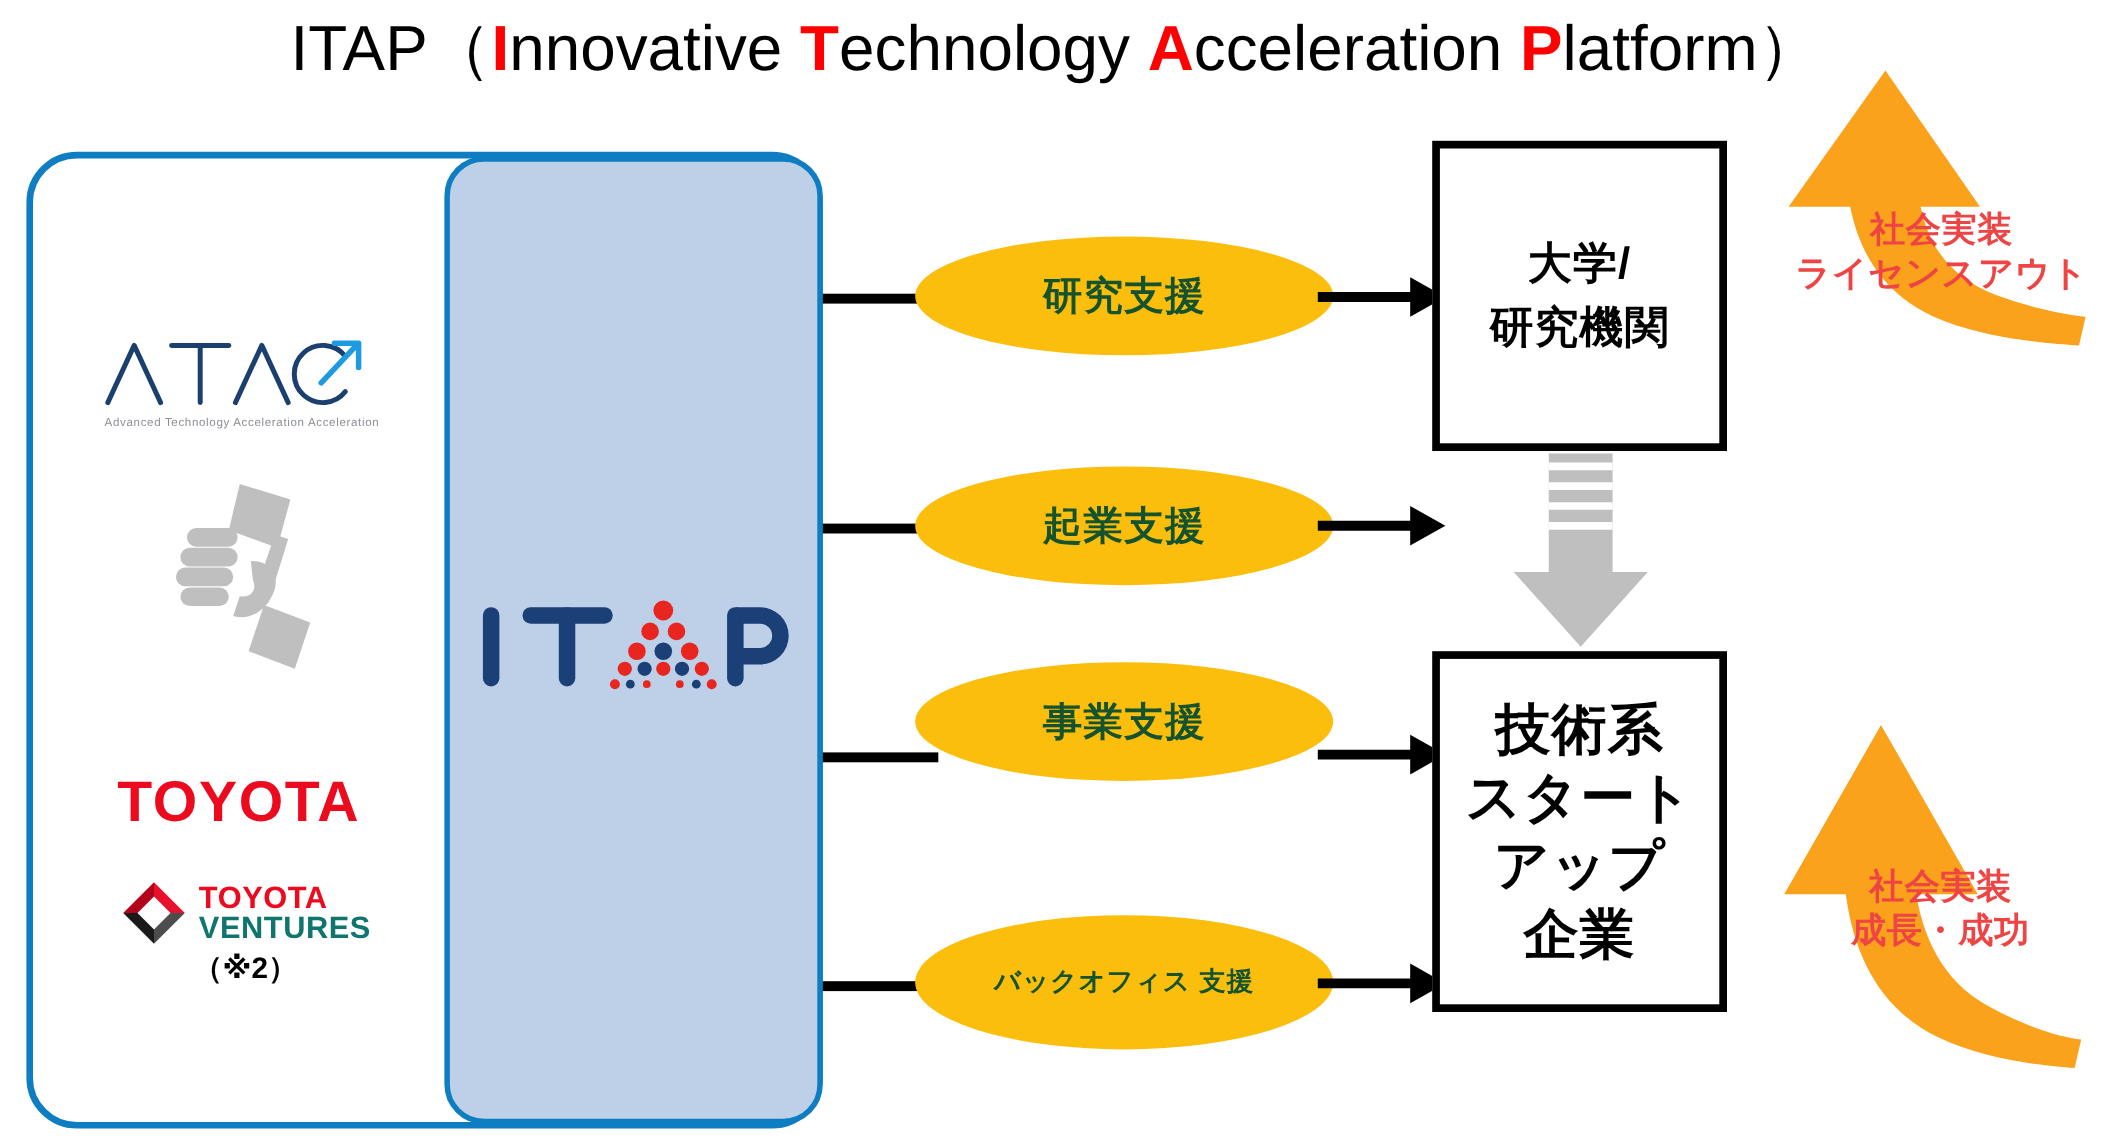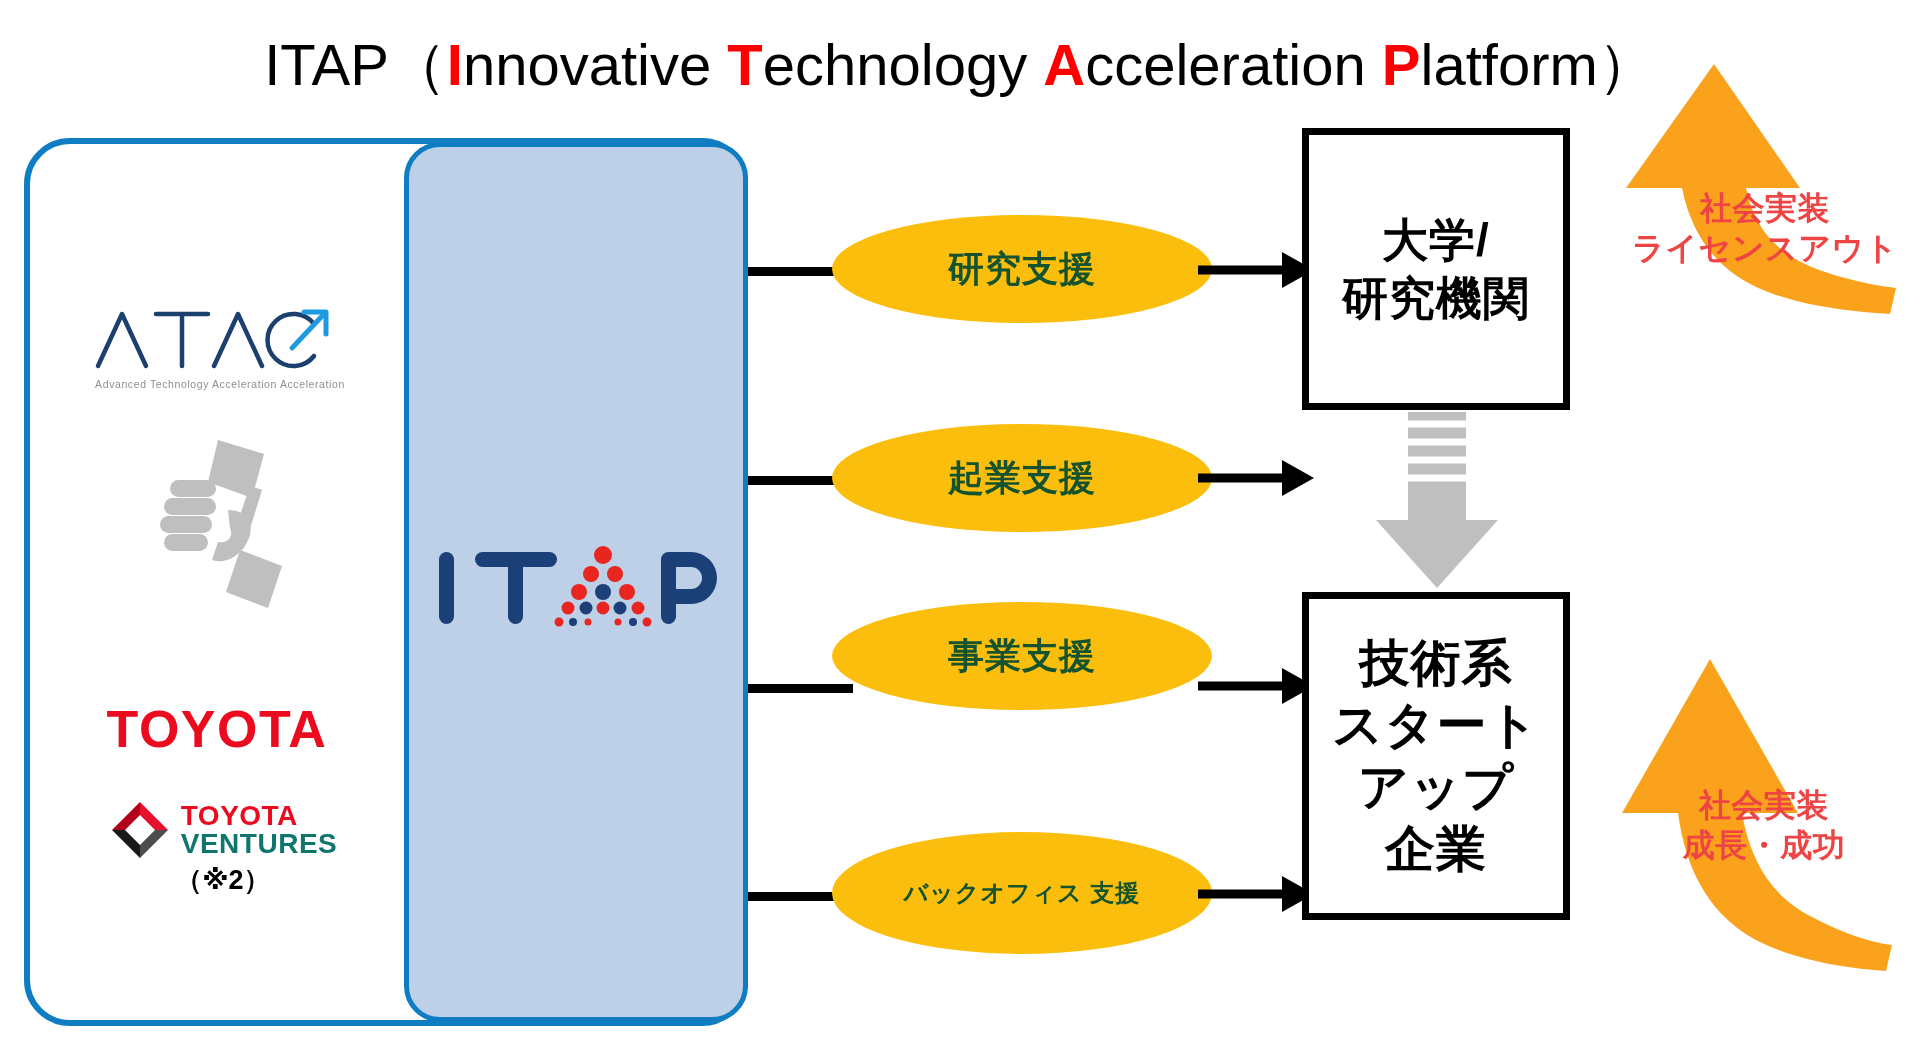--- a/index.html
+++ b/index.html
@@ -20,21 +20,20 @@
     position: absolute;
     left: 0;
     top: 6px;
     width: 1920px;
     text-align: center;
     font-size: 58px;
     line-height: 78px;
     color: #000000;
     white-space: nowrap;
     letter-spacing: 0px;
-    margin-top: 20px;
   }
   #title .cap {
     color: #FF0000;
     font-weight: bold;
   }
 
   
   #outer-panel {
     position: absolute;
     left: 24px;
@@ -180,21 +179,21 @@
     box-sizing: border-box;
     background: #ffffff;
     display: flex;
     align-items: center;
     justify-content: center;
     text-align: center;
     color: #000000;
     font-weight: bold;
     letter-spacing: 1px;
   }
-  #box-univ { font-size: 46px; line-height: 58px; }
+  #box-univ { font-size: 40px; line-height: 58px; }
   #box-startup { font-size: 50px; line-height: 62px; }
 
   
   .arrowsvg { position: absolute; }
 
   
   .orange-label {
     position: absolute;
     text-align: center;
     color: #ef4444;

